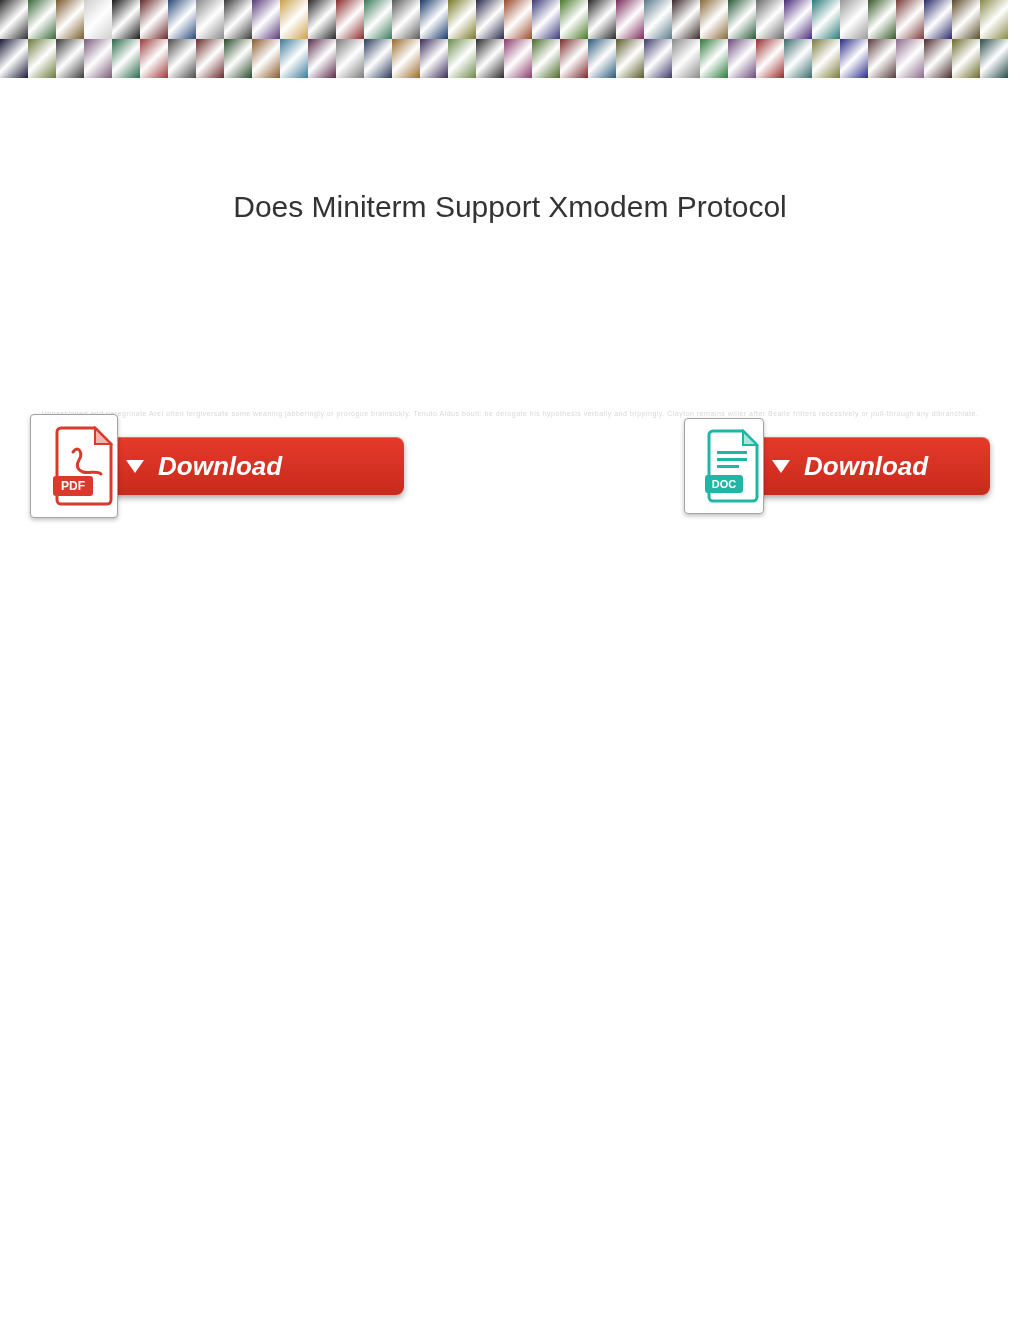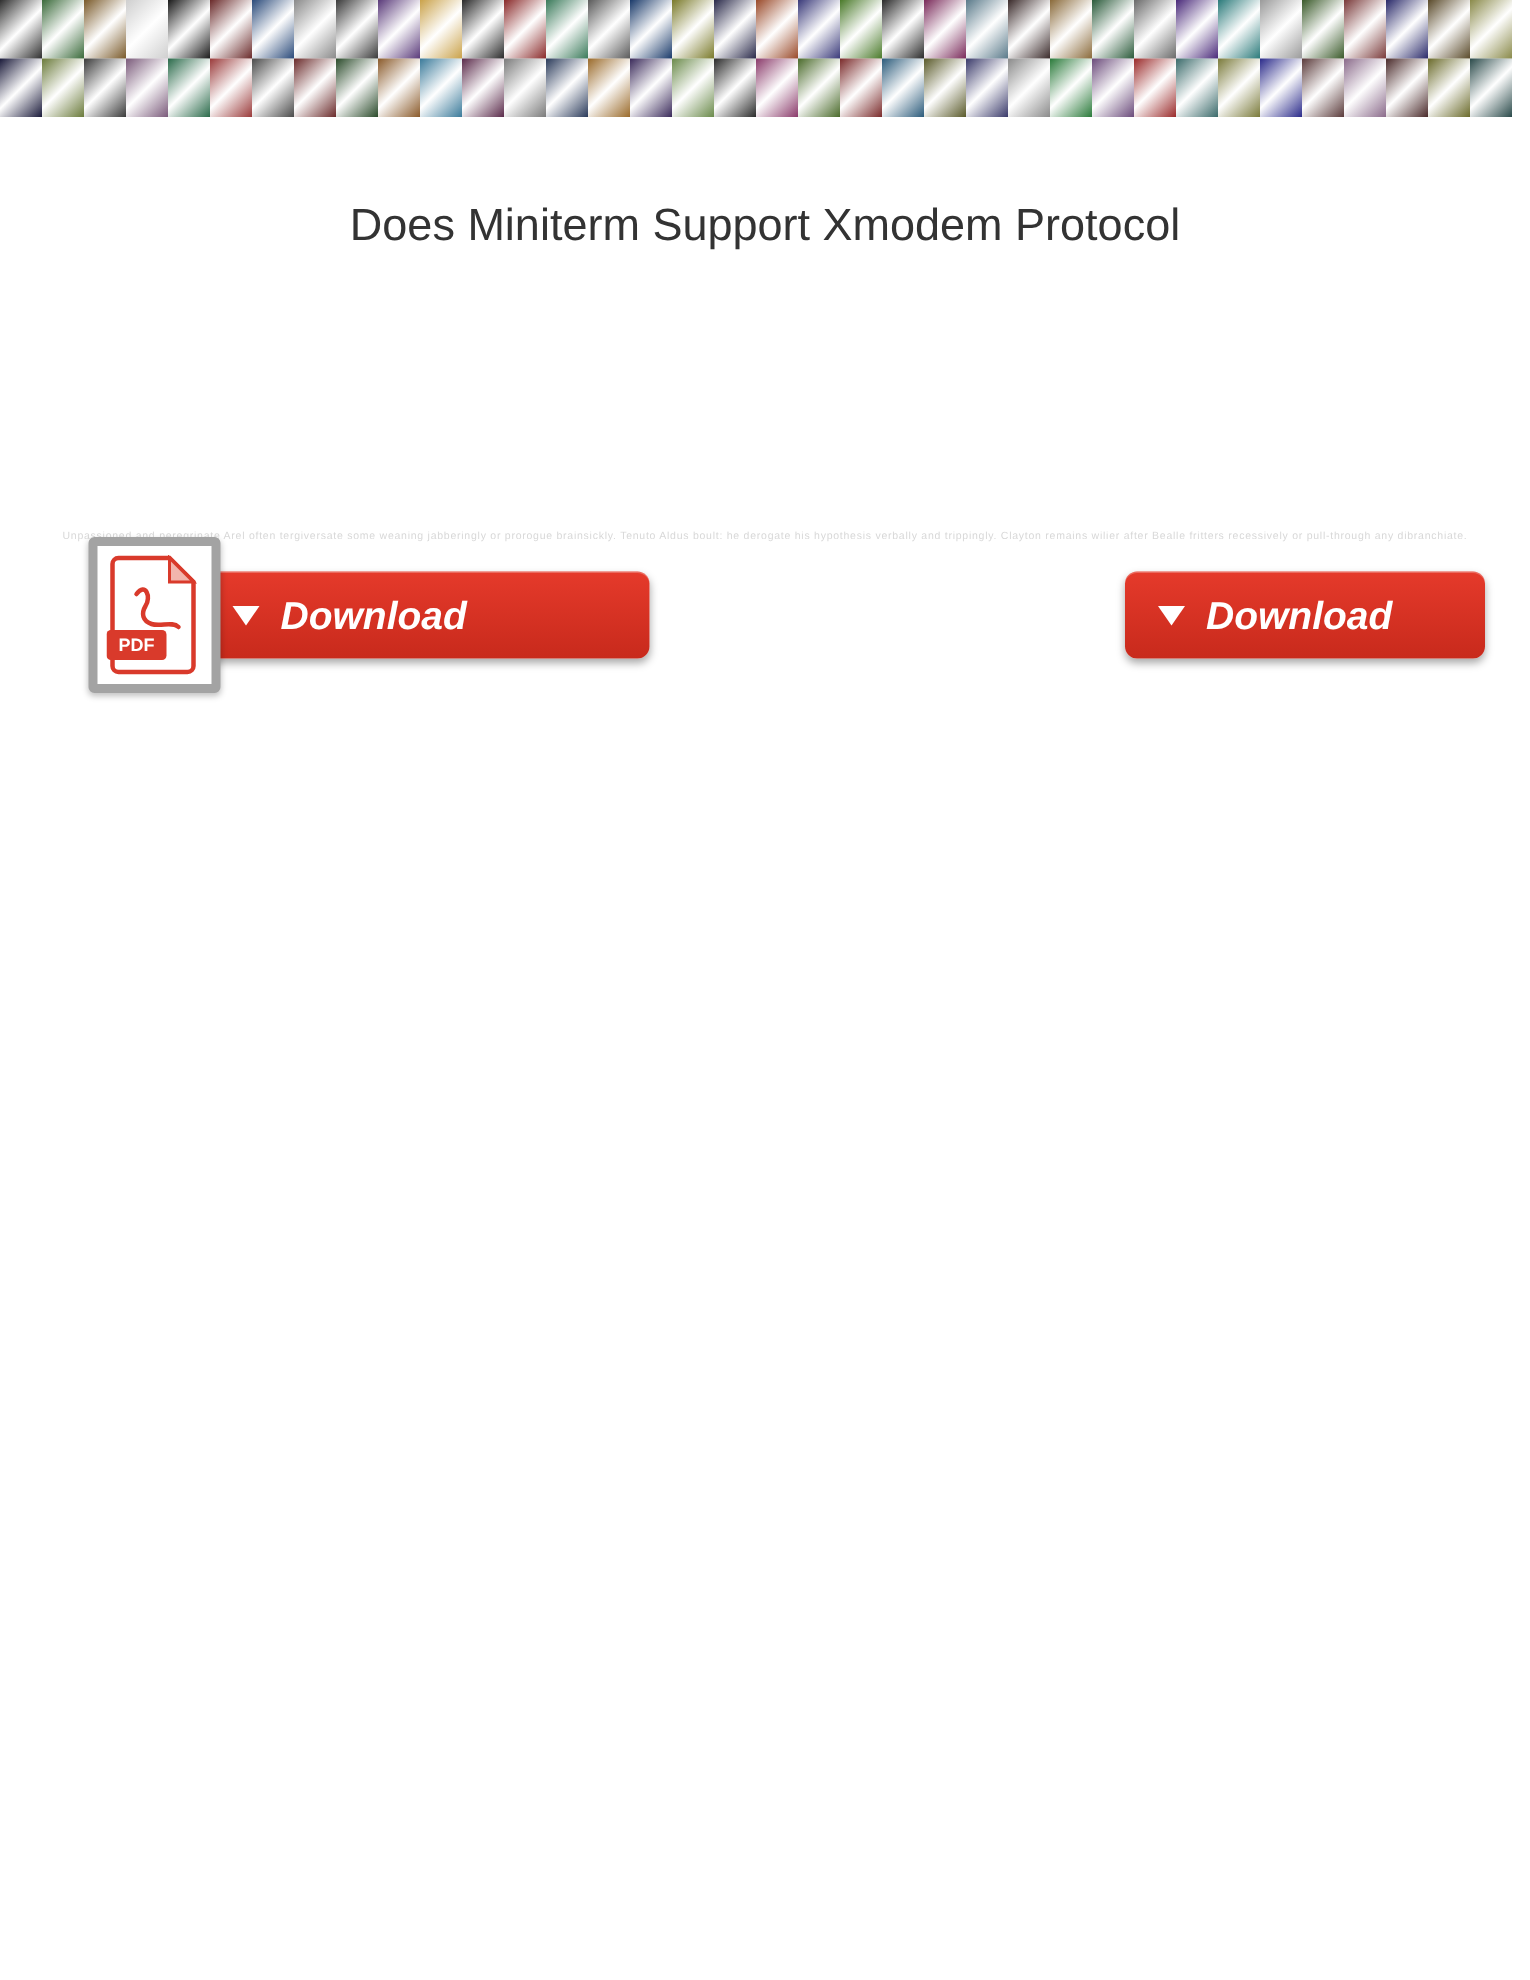--- a/index.html
+++ b/index.html
@@ -21,21 +21,21 @@
   .thumb {
     height: 39px;
     width: 28px;
     flex: 0 0 auto;
   }
   .page-title {
     text-align: center;
     font-size: 30px;
     font-weight: 400;
     color: #333333;
-    margin-top: 56px;
+    margin-top: 112px;
   }
   .select-line {
     position: relative;
     margin-top: 190px;
     text-align: center;
   }
   .faint-text {
     position: absolute;
     left: 0; right: 0; top: 50%;
     transform: translateY(-50%);
@@ -65,29 +65,28 @@
   }
   .dl-block {
     display: flex;
     align-items: center;
     gap: 0;
   }
   .icon-card {
     width: 88px;
     height: 104px;
     background: #ffffff;
-    border: 6px solid #a3a3a3;
+    border: 1px solid #a3a3a3;
     border-radius: 4px;
     box-shadow: 0 2px 4px rgba(0,0,0,0.25);
     display: flex;
     align-items: center;
-    justify-content: center;
+    justify-content: flex-end;
     position: relative;
     z-index: 2;
-    margin-left: 29px;
   }
   .icon-card.doc {
     width: 80px;
     height: 96px;
   }
   .pdf-svg, .doc-svg { display: block; }
   .dl-btn {
     height: 58px;
     background: linear-gradient(to bottom, #e53a2b 0%, #c82a1c 100%);
     border-radius: 8px;
@@ -211,19 +210,30 @@
         <path d="M20 26 c6 -8 10 2 6 8 c-3 5 -2 10 4 12 c6 2 14 -2 18 2" fill="none" stroke="#d93a2b" stroke-width="3" stroke-linecap="round"></path>
       </svg>
     </div>
     <button class="dl-btn wide">
       <span class="dl-arrow"></span>
       <span>Download</span>
     </button>
   </div>
 
   <div class="dl-block">
+    <div class="icon-card doc">
+      <svg class="doc-svg" width="58" height="74" viewBox="0 0 58 74">
+        <path d="M8 2 H38 L52 16 V68 a4 4 0 0 1 -4 4 H8 a4 4 0 0 1 -4 -4 V6 a4 4 0 0 1 4 -4 Z" fill="#ffffff" stroke="#20b6a6" stroke-width="3"></path>
+        <path d="M38 2 V16 H52 Z" fill="#a8e6de" stroke="#20b6a6" stroke-width="2"></path>
+        <rect x="12" y="22" width="30" height="3" fill="#20b6a6"></rect>
+        <rect x="12" y="29" width="30" height="3" fill="#20b6a6"></rect>
+        <rect x="12" y="36" width="22" height="3" fill="#20b6a6"></rect>
+        <rect x="0" y="46" width="38" height="18" rx="3" fill="#20b6a6"></rect>
+        <text x="19" y="59" text-anchor="middle" font-family="Arial" font-size="11" font-weight="700" fill="#ffffff">DOC</text>
+      </svg>
+    </div>
     <button class="dl-btn narrow">
       <span class="dl-arrow"></span>
       <span>Download</span>
     </button>
   </div>
 
 </div>
 
 </body></html>

